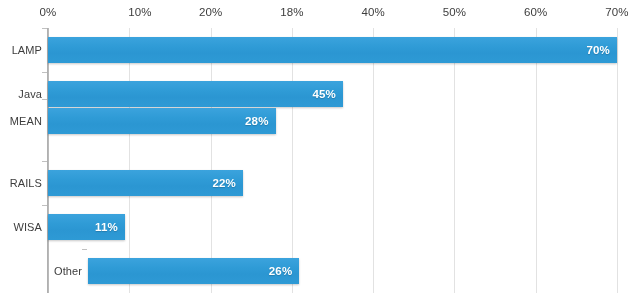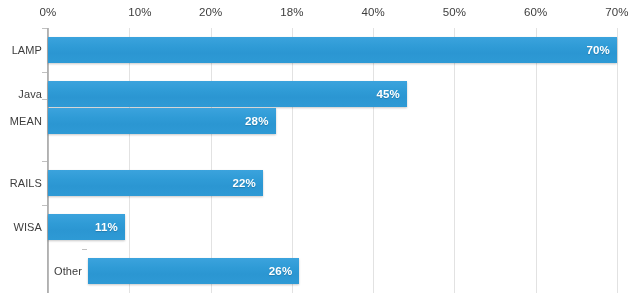--- a/index.html
+++ b/index.html
@@ -171,39 +171,39 @@
         <div class="cat-label">LAMP</div>
         <div class="bar-wrap" style="width: 569px;">
           <div class="bar">
             <span class="bar-value">70%</span>
           </div>
         </div>
       </div>
       <div class="row" style="top: 44.1667px; height: 44.1667px;">
         <div class="tick-mark"></div>
         <div class="cat-label">Java</div>
-        <div class="bar-wrap" style="width: 359px;">
+        <div class="bar-wrap" style="width: 295px;">
           <div class="bar">
             <span class="bar-value">45%</span>
           </div>
         </div>
       </div>
       <div class="row" style="top: 71px; height: 44.1667px; padding-left: 16px;">
         <div class="tick-mark"></div>
         <div class="cat-label">MEAN</div>
         <div class="bar-wrap" style="width: 227.6px;">
           <div class="bar">
             <span class="bar-value">28%</span>
           </div>
         </div>
       </div>
       <div class="row" style="top: 132.5px; height: 44.1667px;">
         <div class="tick-mark"></div>
         <div class="cat-label">RAILS</div>
-        <div class="bar-wrap" style="width: 215px;">
+        <div class="bar-wrap" style="width: 195px;">
           <div class="bar">
             <span class="bar-value">22%</span>
           </div>
         </div>
       </div>
       <div class="row" style="top: 176.667px; height: 44.1667px;">
         <div class="tick-mark"></div>
         <div class="cat-label">WISA</div>
         <div class="bar-wrap" style="width: 77px;">
           <div class="bar">

